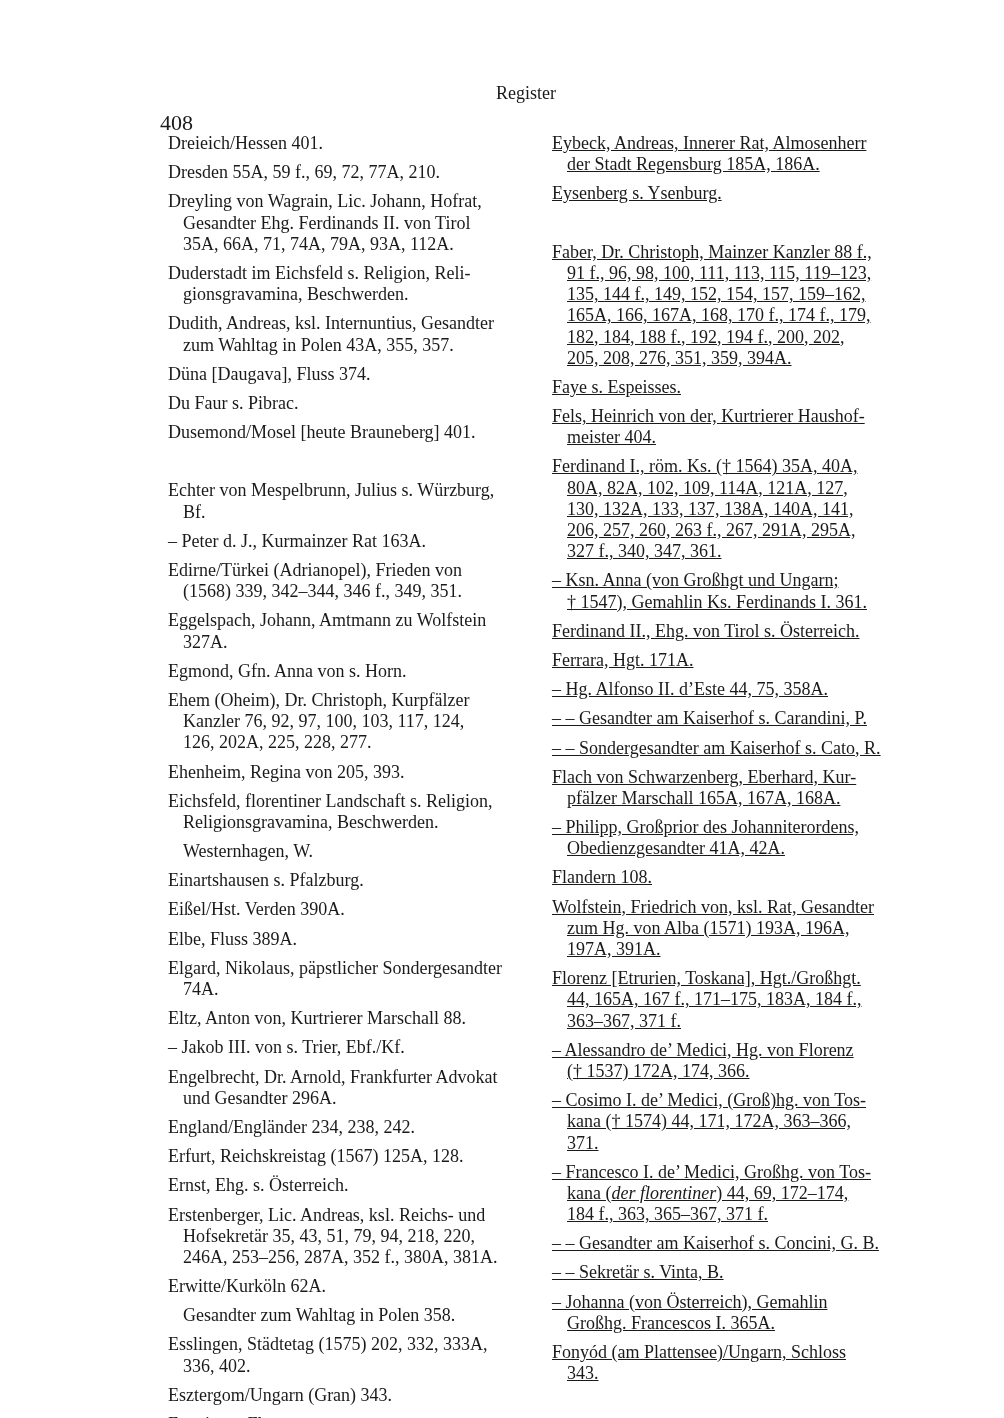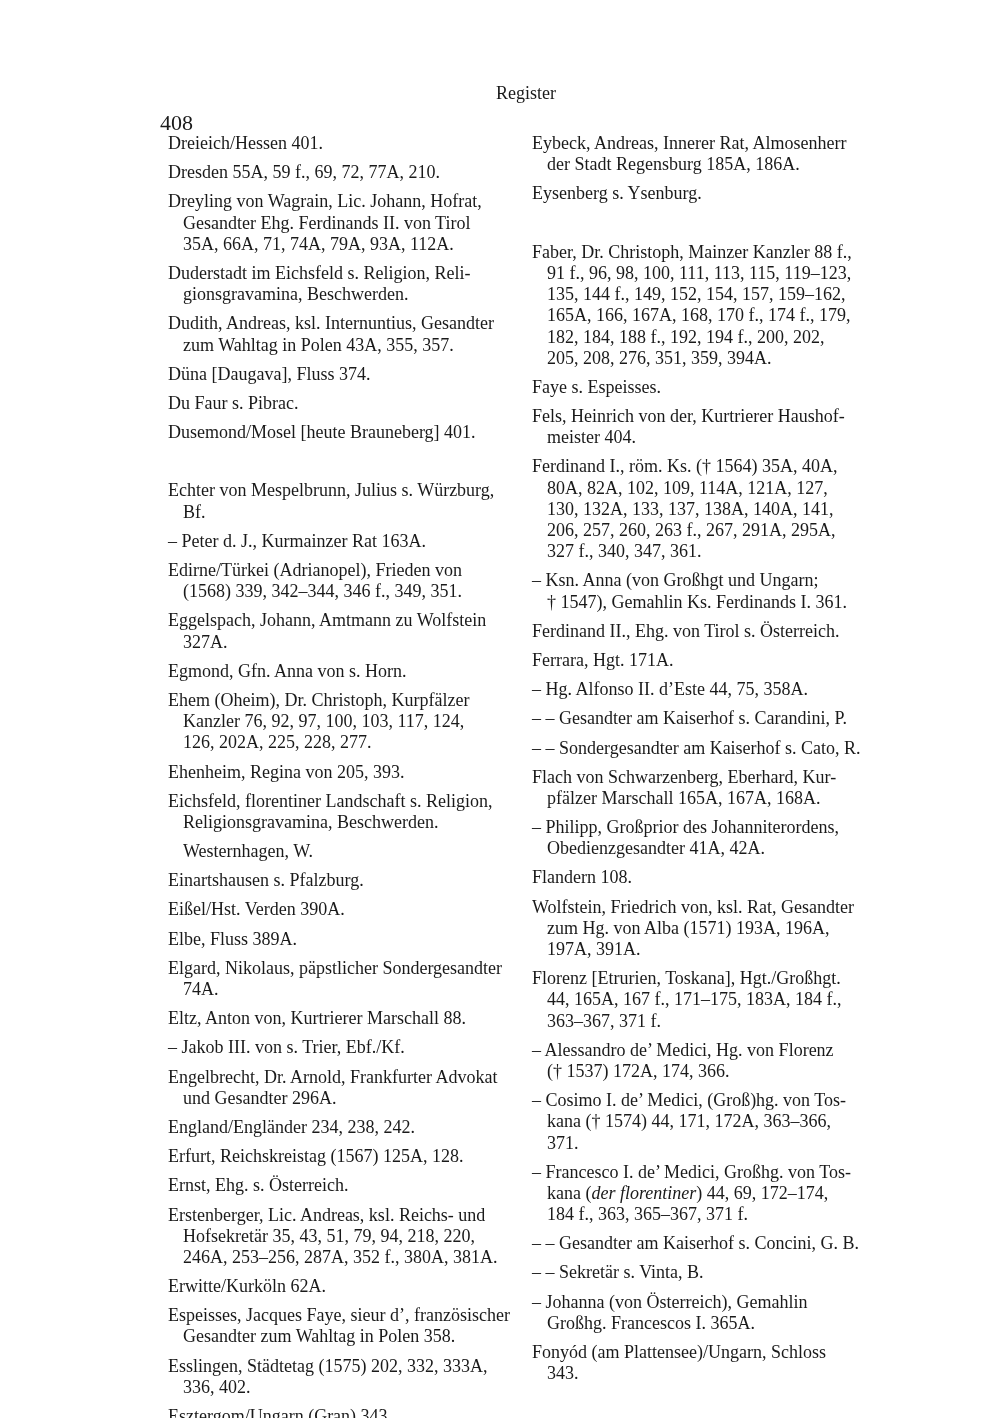--- a/index.html
+++ b/index.html
@@ -15,21 +15,21 @@
   .running-head {
     position: absolute; left: 12px; width: 1004px; top: 82px;
     text-align: center; font-size: 18px; line-height: 22px;
     padding-left: 24px; box-sizing: border-box;
   }
   .column {
     position: absolute; top: 125px;
     font-size: 18px; line-height: 21.2px;
   }
   .col-left { left: 160px; width: 370px; }
-  .col-right { left: 524px; width: 370px; }
+  .col-right { left: 544px; width: 370px; text-decoration: underline; }
   .entry { margin: 8px; }
   .line { display: block; white-space: nowrap; height: 21.2px; }
   .line.cont { padding-left: 15px; }
   .gap { height: 21.2px; }
   .it { font-style: italic; }
 </style>
 </head>
 <body>
 
 <div>
@@ -133,21 +133,20 @@
       </div>
       <div class="entry">
         <span class="line">Erstenberger, Lic. Andreas, ksl. Reichs- und</span>
         <span class="line cont">Hofsekretär  35, 43, 51, 79, 94, 218, 220,</span>
         <span class="line cont">246A, 253–256, 287A, 352 f., 380A, 381A.</span>
       </div>
       <div class="entry">
         <span class="line">Erwitte/Kurköln  62A.</span>
       </div>
       <div class="entry">
-        <span class="line">Espeisses, Jacques Faye, sieur d’, französischer</span>
         <span class="line cont">Gesandter zum Wahltag in Polen  358.</span>
       </div>
       <div class="entry">
         <span class="line">Esslingen, Städtetag (1575)  202, 332, 333A,</span>
         <span class="line cont">336, 402.</span>
       </div>
       <div class="entry">
         <span class="line">Esztergom/Ungarn (Gran)  343.</span>
       </div>
       <div class="entry">

